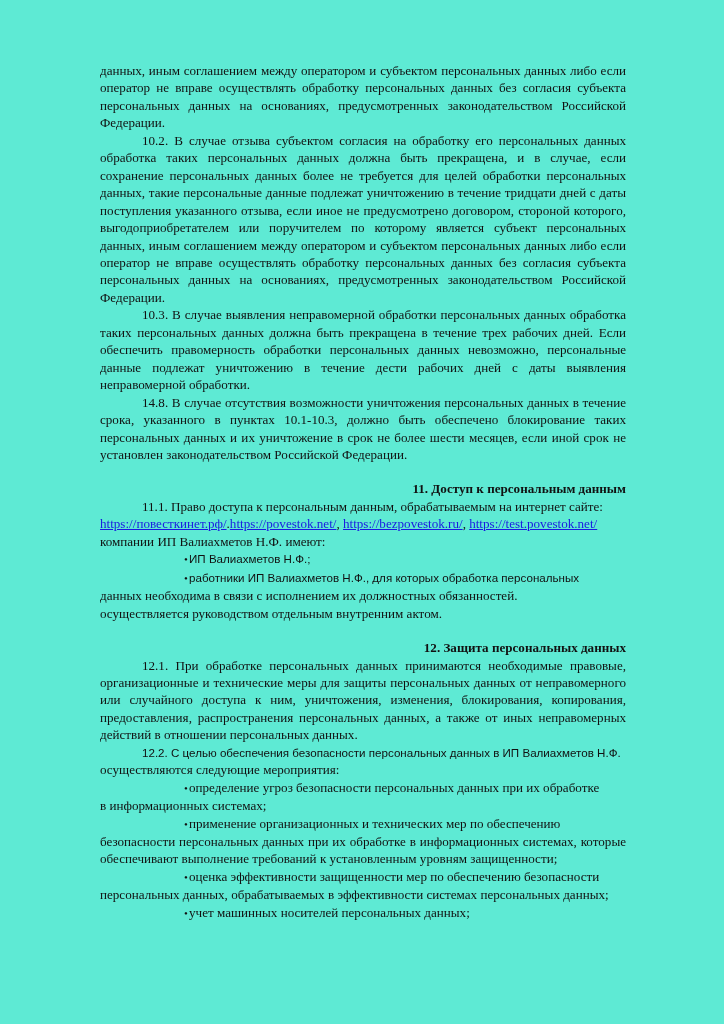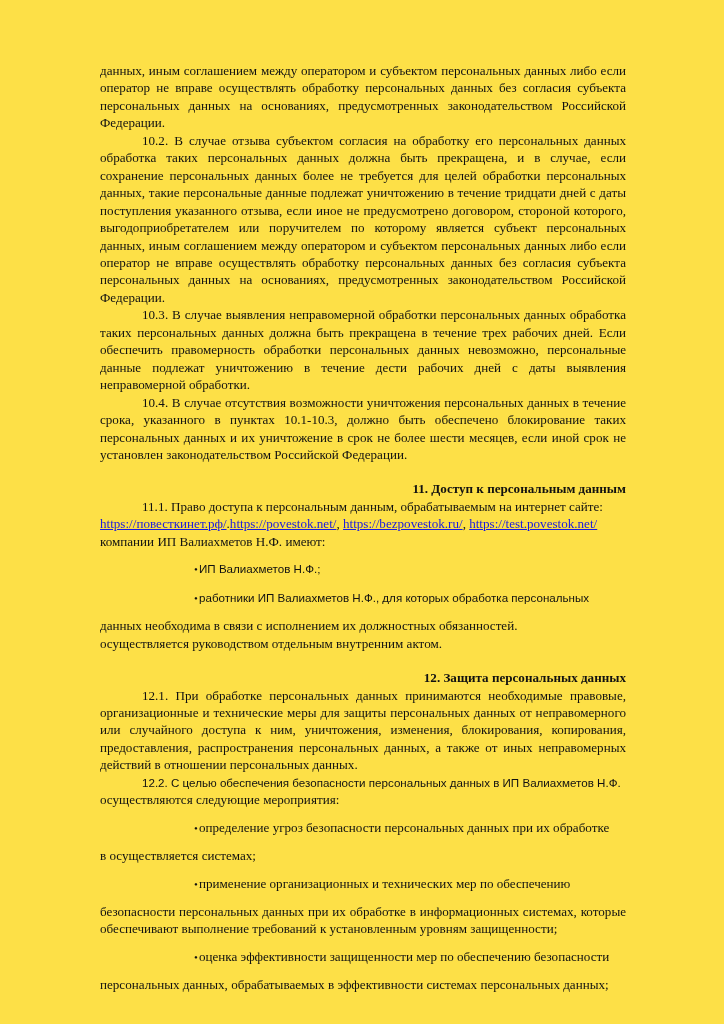--- a/index.html
+++ b/index.html
@@ -13,21 +13,21 @@
     height: 1024px;
     overflow: hidden;
     font-family: "Liberation Serif", "DejaVu Serif", serif;
     color: #0d0d0d;
     -webkit-font-smoothing: antialiased;
   }
   .page {
     position: relative;
     width: 724px;
     height: 1024px;
-    background: #fde047;
+    background: #5eead4;
     box-sizing: border-box;
     padding: 62px 98px 0 100px;
   }
   .doc-body {
     width: 526px;
     font-size: 13.1px;
     line-height: 17.45px;
     text-align: justify;
     text-justify: inter-word;
     color: #111111;
@@ -58,21 +58,21 @@
   }
   .sans {
     font-family: "Liberation Sans", "DejaVu Sans", sans-serif;
     font-size: 11.6px;
   }
   a.doclink {
     color: #1a1ae0;
     word-break: normal;
   }
   .bullet-item {
-    margin: 10px;
+    margin: 0;
     padding: 0;
     text-align: justify;
     text-justify: inter-word;
   }
   .bullet-mark {
     display: inline-block;
     width: 89px;
     text-indent: 42px;
   }
   .bullet-mark .dot {
@@ -89,21 +89,21 @@
 
 <div class="page">
   <div class="doc-body">
 
     <p class="flush">данных, иным соглашением между оператором и субъектом персональных данных либо если оператор не вправе осуществлять обработку персональных данных без согласия субъекта персональных данных на основаниях, предусмотренных законодательством Российской Федерации.</p>
 
     <p class="indent">10.2. В случае отзыва субъектом согласия на обработку его персональных данных обработка таких персональных данных должна быть прекращена, и в случае, если сохранение персональных данных более не требуется для целей обработки персональных данных, такие персональные данные подлежат уничтожению в течение тридцати дней с даты поступления указанного отзыва, если иное не предусмотрено договором, стороной которого, выгодоприобретателем или поручителем по которому является субъект персональных данных, иным соглашением между оператором и субъектом персональных данных либо если оператор не вправе осуществлять обработку персональных данных без согласия субъекта персональных данных на основаниях, предусмотренных законодательством Российской Федерации.</p>
 
     <p class="indent">10.3. В случае выявления неправомерной обработки персональных данных обработка таких персональных данных должна быть прекращена в течение трех рабочих дней. Если обеспечить правомерность обработки персональных данных невозможно, персональные данные подлежат уничтожению в течение дести рабочих дней с даты выявления неправомерной обработки.</p>
 
-    <p class="indent">10.4. В случае отсутствия возможности уничтожения персональных данных в течение срока, указанного в пунктах 10.1-10.3, должно быть обеспечено блокирование таких персональных данных и их уничтожение в срок не более шести месяцев, если иной срок не установлен законодательством Российской Федерации.</p>
+    <p class="indent">14.8. В случае отсутствия возможности уничтожения персональных данных в течение срока, указанного в пунктах 10.1-10.3, должно быть обеспечено блокирование таких персональных данных и их уничтожение в срок не более шести месяцев, если иной срок не установлен законодательством Российской Федерации.</p>
 
     <div class="gap-before-heading"></div>
 
     <h2 class="section-heading">11. Доступ к персональным данным</h2>
 
     <p class="indent">11.1. Право доступа к персональным данным, обрабатываемым на интернет сайте:</p>
 
     <p class="flush"><a class="doclink" href="#">https://повесткинет.рф/</a><span>.</span><a class="doclink" href="#">https://povestok.net/</a><span>, </span><a class="doclink" href="#">https://bezpovestok.ru/</a><span>, </span><a class="doclink" href="#">https://test.povestok.net/</a></p>
 
     <p class="flush">компании ИП Валиахметов Н.Ф. имеют:</p>
@@ -121,23 +121,24 @@
 
     <h2 class="section-heading">12. Защита персональных данных</h2>
 
     <p class="indent">12.1. При обработке персональных данных принимаются необходимые правовые, организационные и технические меры для защиты персональных данных от неправомерного или случайного доступа к ним, уничтожения, изменения, блокирования, копирования, предоставления, распространения персональных данных, а также от иных неправомерных действий в отношении персональных данных.</p>
 
     <p class="indent sans">12.2. С целью обеспечения безопасности персональных данных в ИП Валиахметов Н.Ф.</p>
 
     <p class="flush">осуществляются следующие мероприятия:</p>
 
     <p class="bullet-item"><span class="bullet-mark"><span class="dot"></span></span><span>определение угроз безопасности персональных данных при их обработке</span></p>
-    <p class="flush">в осуществляется системах;</p>
+    <p class="flush">в информационных системах;</p>
 
     <p class="bullet-item"><span class="bullet-mark"><span class="dot"></span></span><span>применение организационных и технических мер по обеспечению</span></p>
     <p class="flush">безопасности персональных данных при их обработке в информационных системах, которые обеспечивают выполнение требований к установленным уровням защищенности;</p>
 
     <p class="bullet-item"><span class="bullet-mark"><span class="dot"></span></span><span>оценка эффективности защищенности мер по обеспечению безопасности</span></p>
     <p class="flush">персональных данных, обрабатываемых в эффективности системах персональных данных;</p>
 
+    <p class="bullet-item"><span class="bullet-mark"><span class="dot"></span></span><span>учет машинных носителей персональных данных;</span></p>
 
   </div>
 </div>
 
 </body></html>

